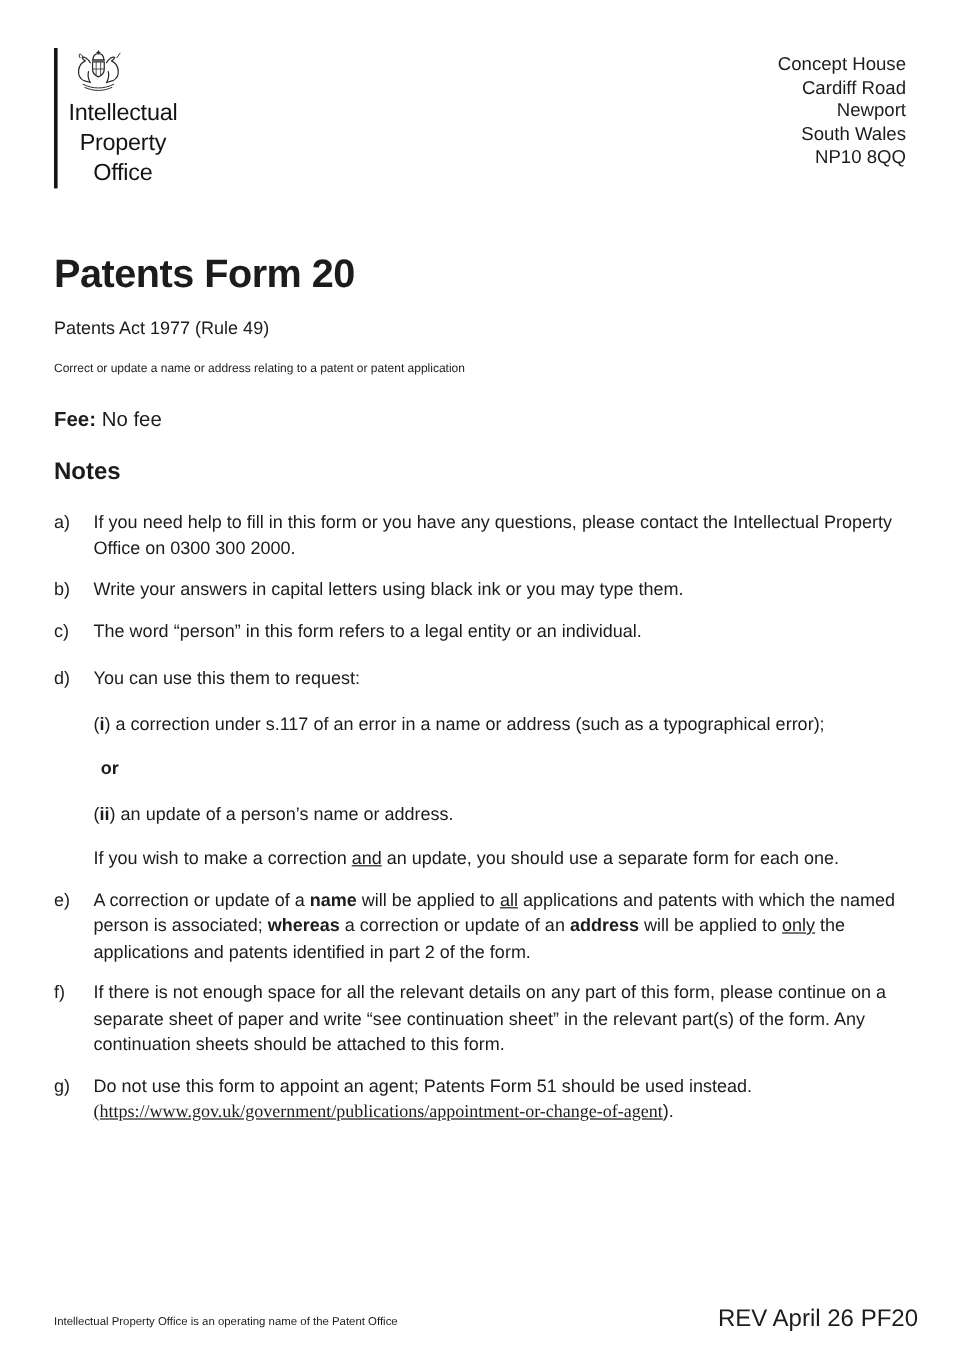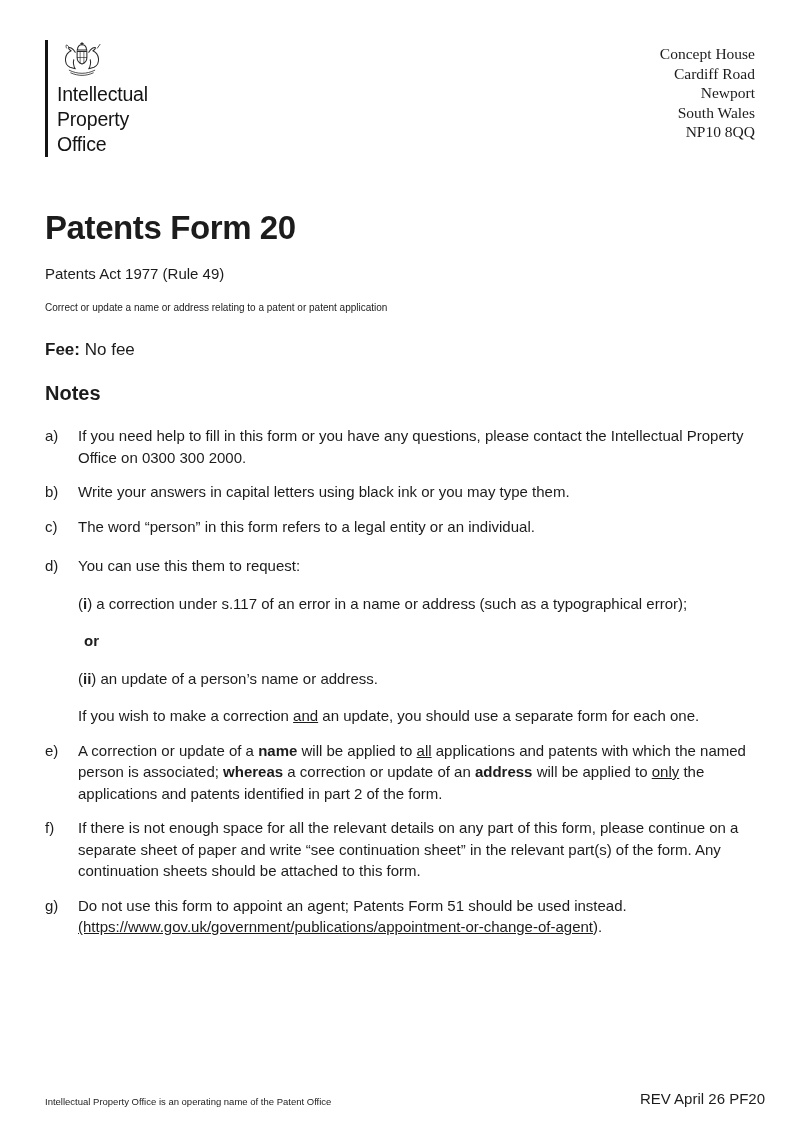--- a/index.html
+++ b/index.html
@@ -8,45 +8,45 @@
     background:#fff;color:#1c1c1c;
     font-family:"Liberation Sans","DejaVu Sans",sans-serif;
     padding:40px 45px 0 45px;overflow:hidden;
   }
   
   .header{display:flex;justify-content:space-between;align-items:flex-start;}
   .logo{display:flex;}
   .logo-bar{width:3px;background:#141414;align-self:stretch;}
   .logo-inner{padding-left:9px;}
   .crest{display:block;margin:1px 0 5px 2px;}
-  .logo-text{font-size:19.5px;line-height:25px;letter-spacing:-0.2px;color:#141414;}
-  .address{text-align:right;font-size:15.5px;line-height:19.5px;padding-top:4px;font-family:Liberation Serif, serif;}
+  .logo-text{font-size:19.5px;line-height:25px;letter-spacing:-0.2px;color:#141414;text-align:center;}
+  .address{text-align:right;font-size:15.5px;line-height:19.5px;padding-top:4px;}
   
   h1{font-size:33px;line-height:36px;margin:53px 0 0 0;font-weight:bold;letter-spacing:-0.4px;}
   .act{font-size:15px;margin:17px 0 0 0;line-height:21px;}
   .desc{font-size:10px;margin:13px 0 0 0;line-height:21px;}
   .fee{font-size:17px;margin:20px 0 0 0;line-height:24px;}
   h2{font-size:20px;line-height:23px;margin:20px 0 0 0;font-weight:bold;}
   
   .note{display:flex;font-size:15px;line-height:21.5px;margin-top:13px;}
   .note.first{margin-top:20px;}
   .note.gap{margin-top:18px;}
   .nl{flex:none;width:33px;}
   .nb{flex:1;min-width:0;}
   .nb p{margin:0 0 16px 0;}
   .nb p:last-child{margin-bottom:0;}
   .or-line{padding-left:6px;}
   .b{font-weight:bold;}
   .u{text-decoration:underline;}
-  .doc-link{color:inherit;text-decoration:underline;cursor:pointer;}
+  .doc-link{color:inherit;text-decoration:underline;cursor:pointer;font-family:Liberation Serif, serif;}
   
   .footer{position:absolute;left:45px;right:35px;bottom:22px;
     display:flex;justify-content:space-between;align-items:flex-end;}
   .footer-left{font-size:9.5px;line-height:12px;}
-  .footer-right{font-size:15px;line-height:18px;}
+  .footer-right{font-size:20px;line-height:18px;}
 </style>
 </head>
 <body>
 
 <div class="page">
 
   <header class="header">
     <div class="logo">
       <div class="logo-bar"></div>
       <div class="logo-inner">

